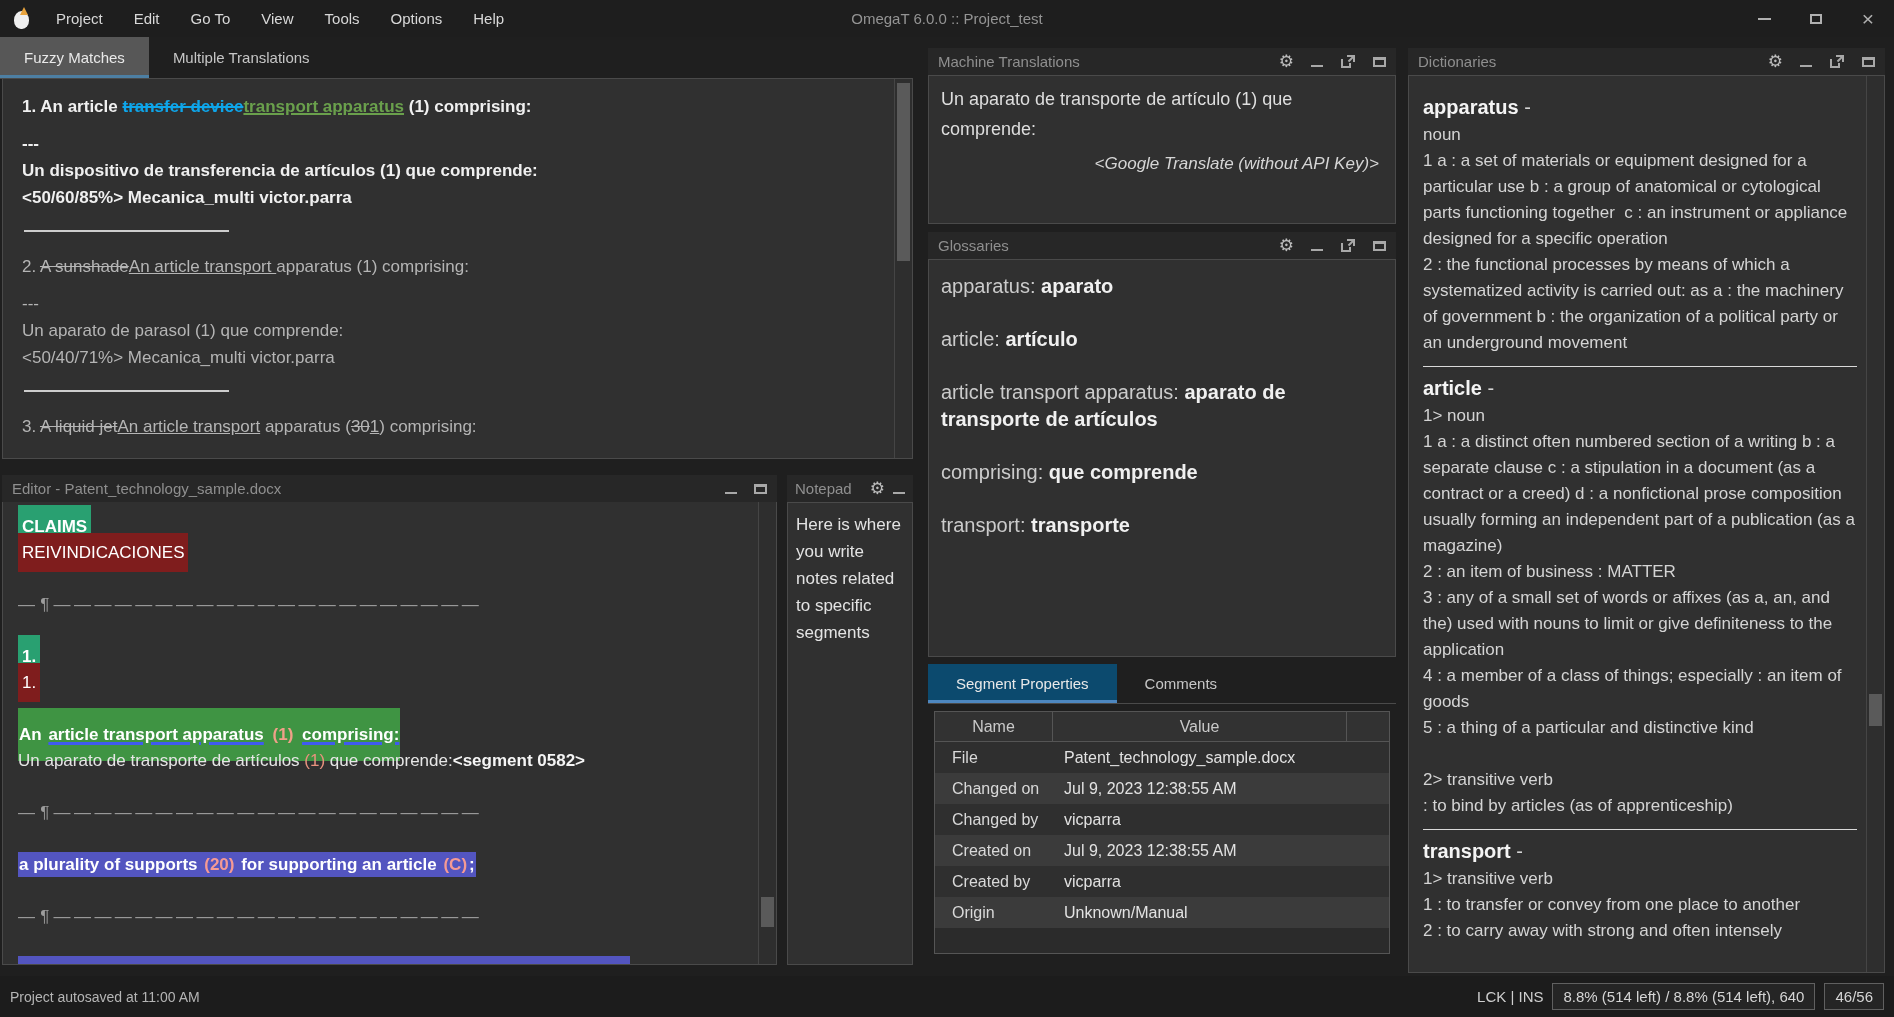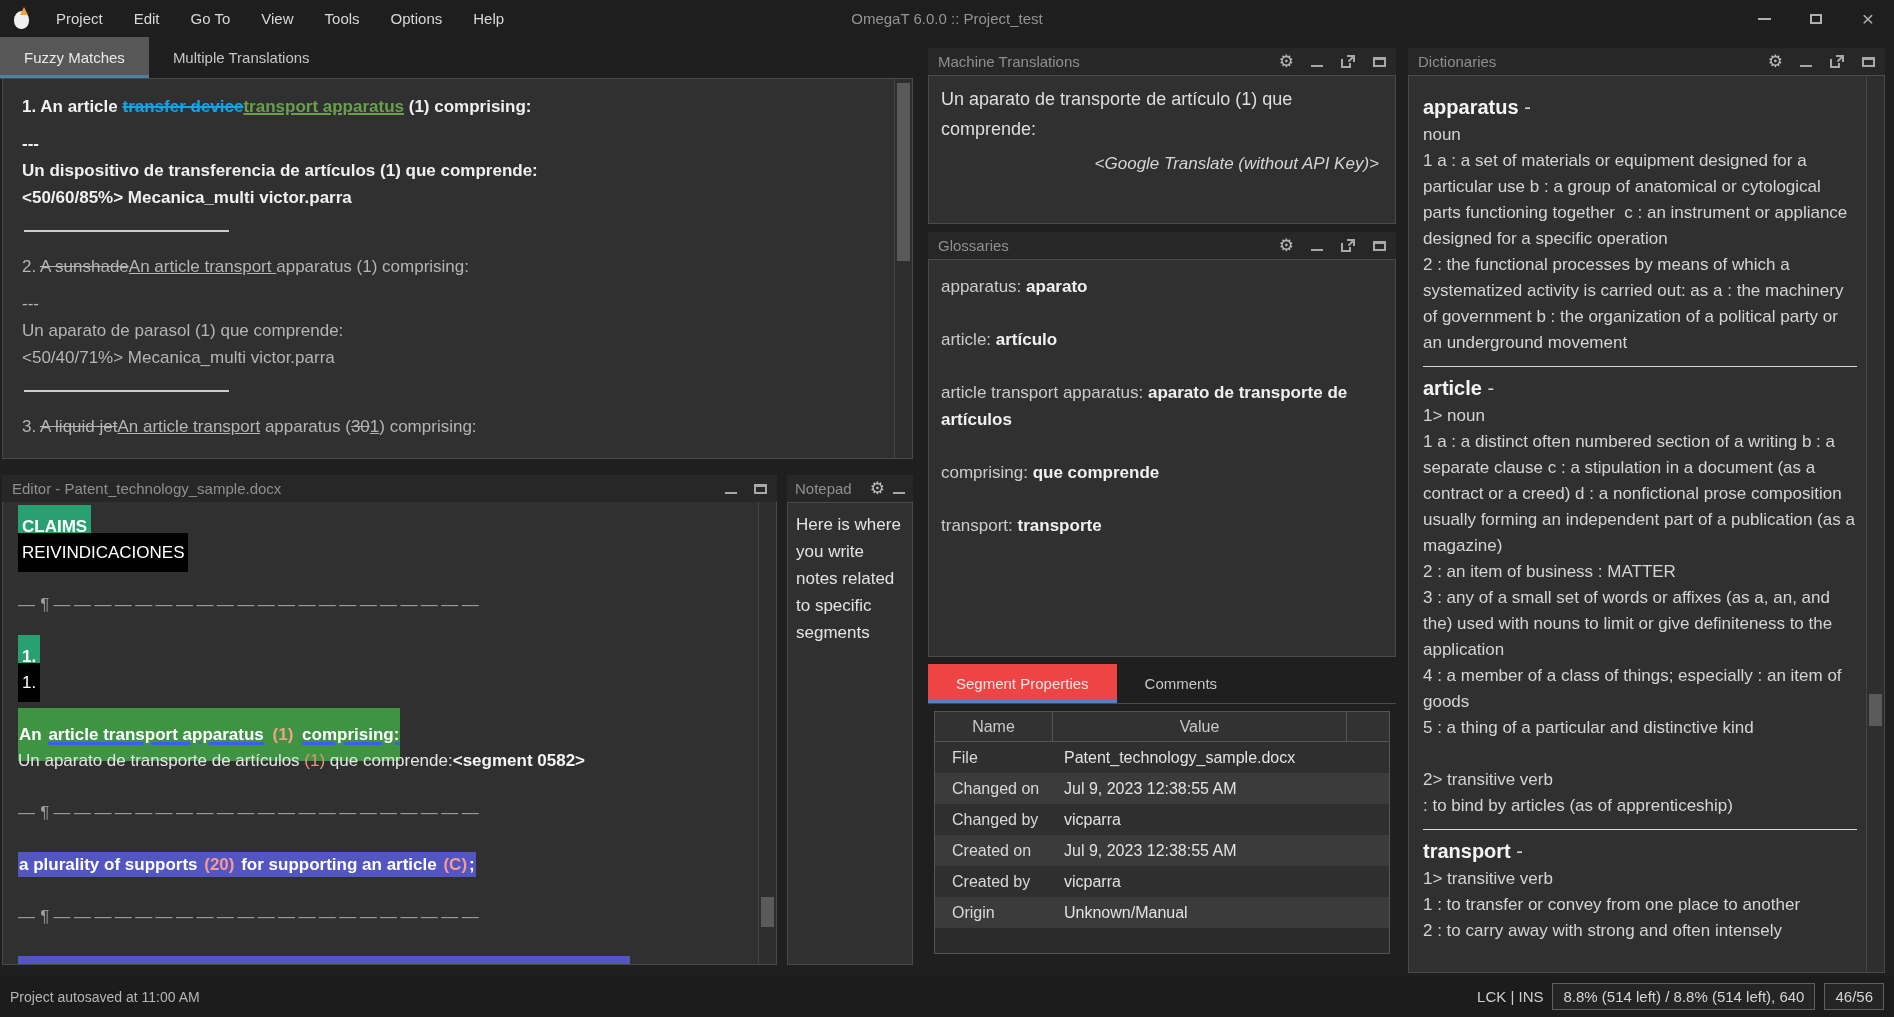--- a/index.html
+++ b/index.html
@@ -50,21 +50,21 @@
   .s-insgreen{color:#6aa04c;text-decoration:underline;text-decoration-thickness:2px}
   .s-del{text-decoration:line-through}
   .s-ins{text-decoration:underline}
 
   
   .editor{left:2px;top:475px;width:775px;height:490px}
   .editor .panel-body{height:463px;border-top:none}
   .editor-content{position:absolute;inset:0;padding:12px 20px 0 15px;font-size:17px;line-height:26px;color:#d8d8d8;white-space:pre-wrap}
   .ed-line{min-height:26px}
   .s-hlteal{background:#29a071;color:#ffffff;font-weight:bold;padding:12px 4px}
-  .s-hlred{background:#000000;color:#ffffff;padding:10px 4px}
+  .s-hlred{background:#7f1d1d;color:#ffffff;padding:10px 4px}
   .s-sep{color:#9c9c9c}
   .s-pilcrow{color:#9c9c9c;font-style:italic}
   .s-hlgreen{background:#3f9443;color:#ffffff;font-weight:bold;padding:17px 1px}
   .s-termu{text-decoration:underline;text-decoration-color:#3f5bf0;text-decoration-thickness:3px}
   .s-num{color:#f0a089}
   .s-tgt{color:#e6e6e6}
   .s-numd{color:#e8927e}
   .s-segmark{color:#f5f5f5;font-weight:bold}
   .s-hlpurple{background:#5355c0;color:#ffffff;font-weight:bold;padding:3px 1px}
   .s-num2{color:#f59a94}
@@ -77,29 +77,29 @@
   .notepad .header-icons{gap:8px}
   .notepad .panel-body{height:463px;padding:8px 8px;font-size:17px;line-height:27px;color:#e3e3e3}
 
   
   .mt{left:928px;top:48px;width:468px;height:176px}
   .mt .panel-body{height:149px;padding:8px 12px;font-size:18px;line-height:30px;color:#dedede}
   .mt-engine{font-style:italic;text-align:right;padding-right:4px;margin-top:5px;color:#d6d6d6;font-size:17px}
 
   
   .gloss{left:928px;top:232px;width:468px;height:425px}
-  .gloss .panel-body{height:398px;padding:13px 12px;font-size:17px;line-height:27px}
+  .gloss .panel-body{height:398px;padding:13px 12px;font-size:20px;line-height:27px}
   .gloss-entry{margin-bottom:26px;color:#cbcbcb}
   .gloss-entry b{color:#f0f0f0}
 
   
   .segprops{left:928px;top:664px;width:468px;height:301px}
   .sp-tabs{height:40px;display:flex;border-bottom:1px solid #4a4a4a;box-sizing:border-box}
   .sp-tab{display:flex;align-items:center;padding:0 28px;font-size:15px;color:#c6c6c6}
-  .sp-tab.selected{background:#ef4444;color:#e9e9e9;box-shadow:inset 0 -3px 0 #4d87c0}
+  .sp-tab.selected{background:#0c4a6e;color:#e9e9e9;box-shadow:inset 0 -3px 0 #4d87c0}
   .sp-table{margin:7px 6px 0 6px;border:1px solid #555555;height:243px;box-sizing:border-box;background:#2b2b2b;font-size:16px;overflow:hidden}
   .sp-head{display:flex;height:30px;background:#323232;border-bottom:1px solid #555555;color:#c9c9c9;box-sizing:border-box}
   .sp-head .hc{display:flex;align-items:center;justify-content:center;box-sizing:border-box}
   .hc-name{width:118px;border-right:1px solid #555555}
   .hc-value{flex:1;border-right:1px solid #555555}
   .hc-extra{width:42px}
   .sp-row{display:flex;height:31px;align-items:center;color:#e2e2e2}
   .sp-row:nth-child(odd){background:#2f2f2f}
   .sp-row:nth-child(even){background:#3b3b3b}
   .sp-row .rc-name{width:118px;padding-left:17px;box-sizing:border-box;color:#d9d9d9}

